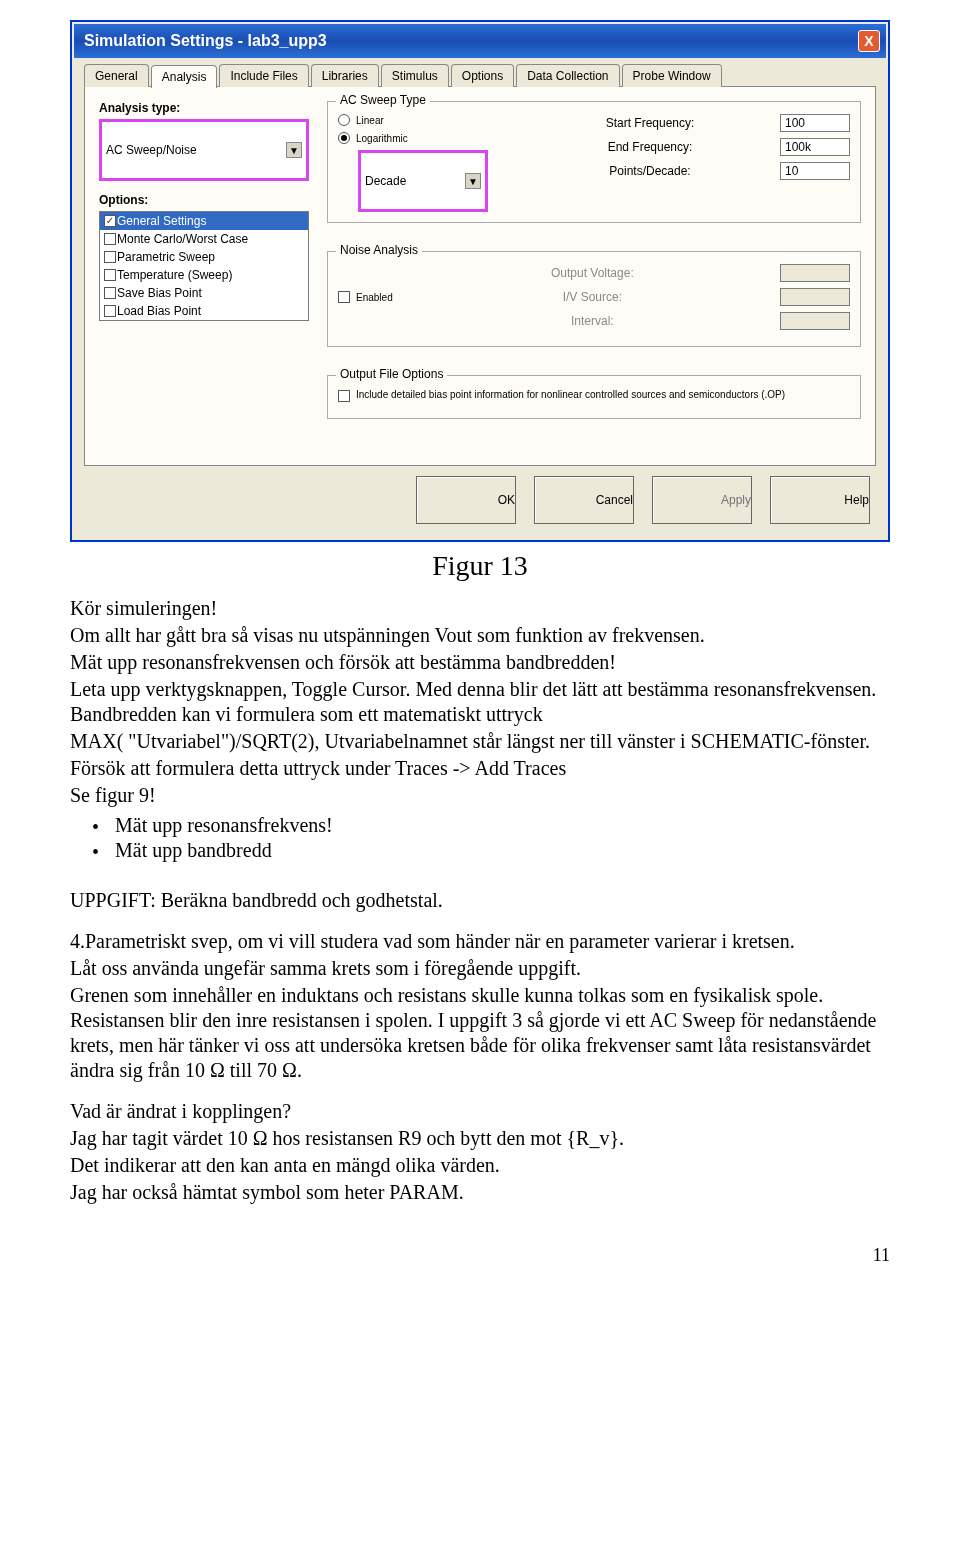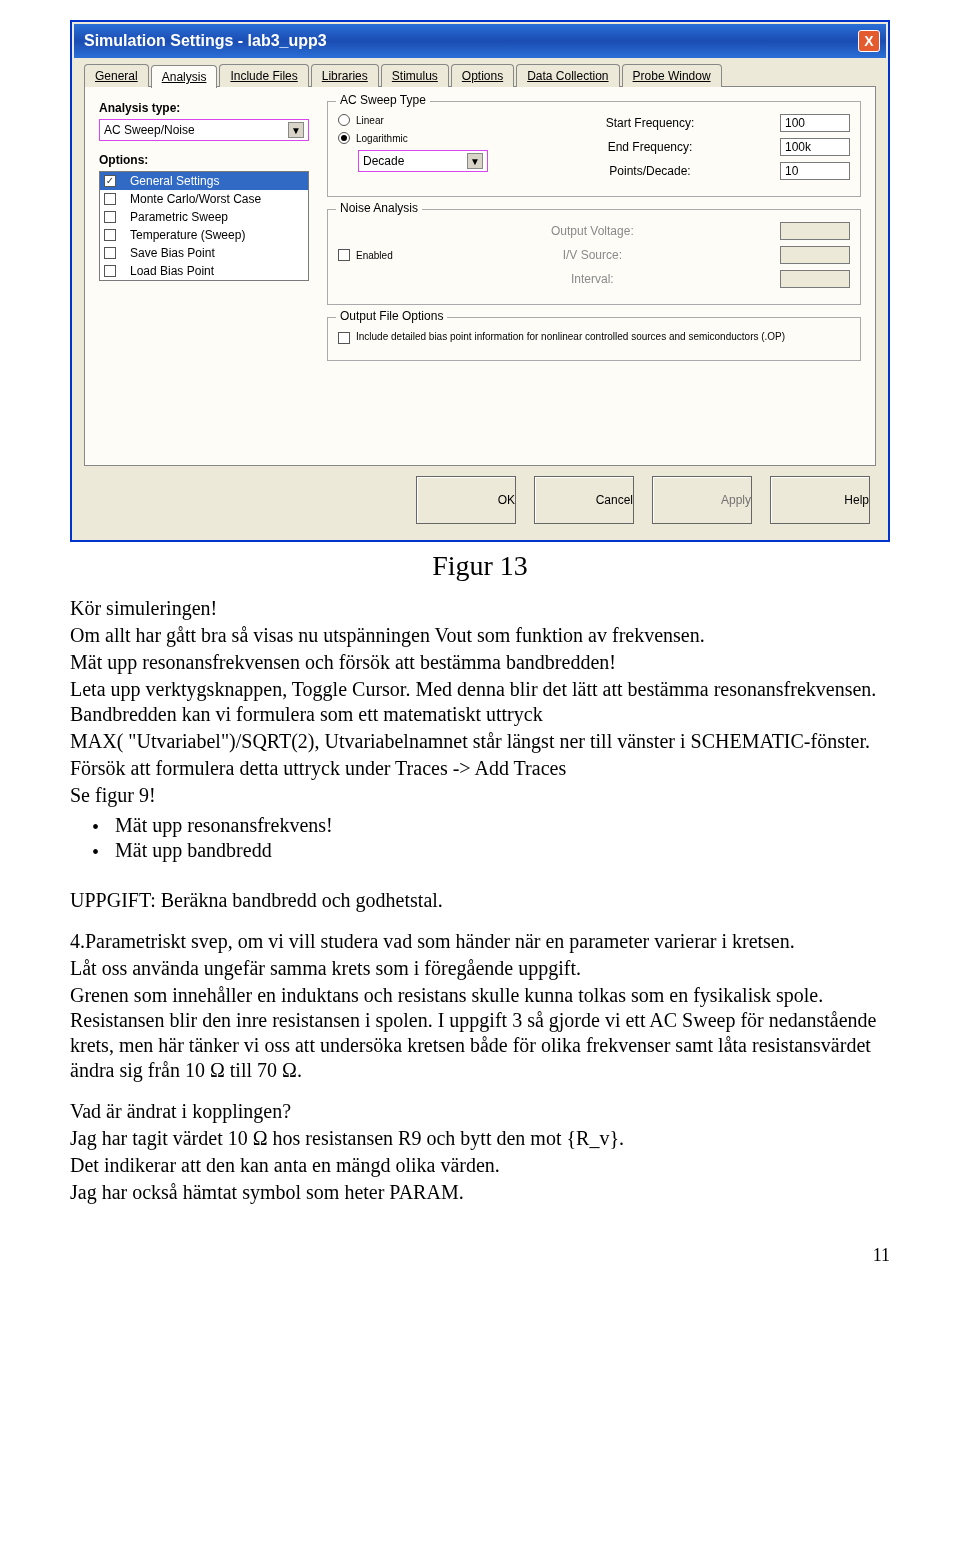--- a/index.html
+++ b/index.html
@@ -49,43 +49,42 @@
     flex-wrap: wrap;
   }
   .tab {
     border: 1px solid #888;
     border-bottom: none;
     background: #ece9d8;
     padding: 4px 10px;
     border-radius: 4px 4px 0 0;
     cursor: pointer;
     font-size: 12px;
-    text-decoration: underline;
   }
   .tab.active {
     background: #fdfcf7;
     font-weight: normal;
     position: relative;
     top: 1px;
   }
   .tab-panel {
     border: 1px solid #888;
     background: #fdfcf7;
     padding: 14px;
     min-height: 380px;
     display: flex;
     gap: 18px;
   }
   .left-col { width: 210px; }
   .right-col { flex: 1; }
   .lbl { font-size: 12px; margin-bottom: 4px; display:block;font-weight:bold;}
   .dropdown {
-    border: 1px solid #d946ef;
+    border: 3px solid #d946ef;
     background: #fff;
-    padding: 2px 4px;
+    padding: 20px 4px;
     display: flex;
     justify-content: space-between;
     align-items: center;
     font-size: 12px;
     cursor: pointer;
     width: 100%;
   }
   .dd-arrow {
     width: 16px; height: 16px;
     background: #d8d4c8;
@@ -94,34 +93,34 @@
     font-size:10px;
   }
   .options-list {
     border: 1px solid #7a7a7a;
     background: #fff;
     margin-top: 4px;
     font-size:12px;
   }
   .opt-item {
     padding: 2px 4px;
-    display:flex; align-items:center; gap:14px;
+    display:flex; align-items:center; gap:1px;
     cursor:pointer;
   }
   .opt-item.sel { background: #316ac5; color:#fff; }
   .chk {
     width:12px; height:12px; border:1px solid #555; background:#fff;
     display:inline-flex; align-items:center; justify-content:center;
     font-size:10px; line-height:1;
   }
   .chk.checked::after { content:"✓"; color:#333; }
   .groupbox {
     border: 1px solid #aaa;
     padding: 12px 10px 10px 10px;
-    margin-bottom: 12px;
+    margin-bottom: 28px;
     position: relative;
   }
   .groupbox > .legend {
     position: absolute;
     top: -9px; left: 8px;
     background: #fdfcf7;
     padding: 0 4px;
     font-size: 12px;
   }
   .radio-row {

